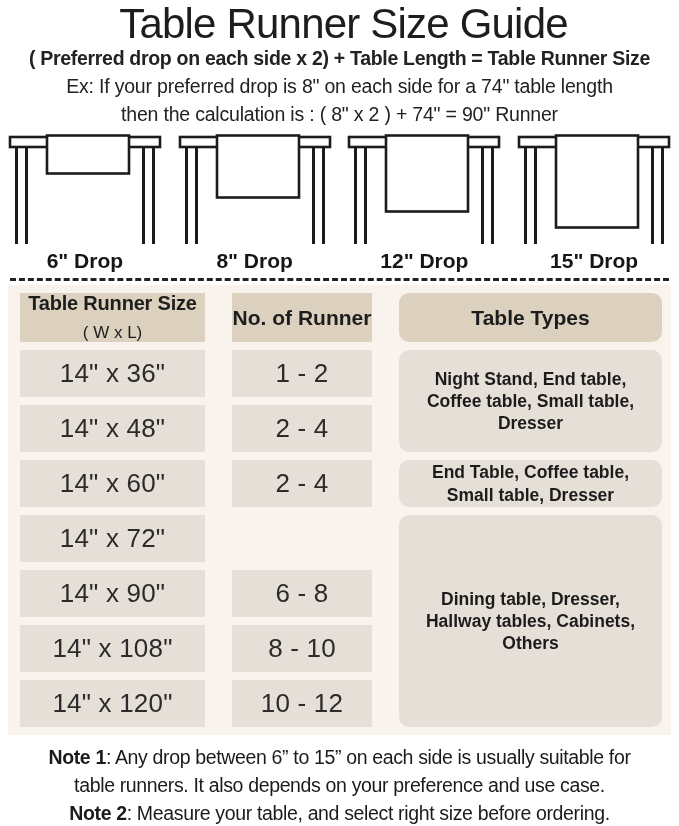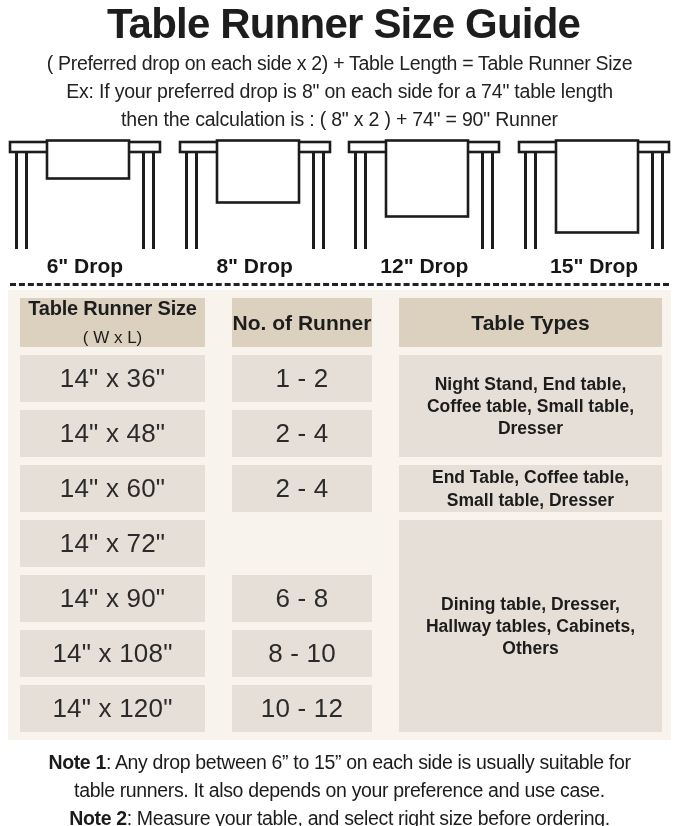--- a/index.html
+++ b/index.html
@@ -4,26 +4,26 @@
 <style>
   * { margin: 0; padding: 0; box-sizing: border-box; }
   html, body { background: #ffffff; }
   body {
     width: 679px; height: 826px;
     font-family: "Liberation Sans", sans-serif;
     color: var(--ink, #1d1d1d);
     overflow: hidden;
   }
   .page-title {
-    text-align: center; font-size: 42px; font-weight: 700;
+    text-align: center; font-size: 42px; font-weight: 400;
     letter-spacing: -0.8px; padding-top: 1px; line-height: 1.1; padding-left: 8px;
   }
   .formula-line {
     text-align: center; font-size: 19.5px; letter-spacing: -0.3px;
-    white-space: nowrap; margin-top: 5px; color: #222;
+    white-space: nowrap; color: #222; font-weight: bold;
   }
   .example-line { 
     text-align: center; font-size: 19.5px; letter-spacing: -0.2px;
     margin-top: 5px; color: #222; white-space: nowrap;
   }
   .diagrams-row { display: flex; margin-top: 8px; }
   .diagram-slot { width: 25%; display: flex; flex-direction: column; align-items: center; }
   .diagram-slot svg { display: block; }
   .drop-label { font-weight: 700; font-size: 21px; margin-top: 2px; color: #161616; }
   .divider {
@@ -51,21 +51,21 @@
     background: var(--cell_bg, #e6dfd8);
     display: flex; align-items: center; justify-content: center;
     font-size: 26px; color: #2b2b2b; letter-spacing: 0.2px;
   }
   .types-cell {
     background: var(--cell_bg, #e6dfd8);
     display: flex; align-items: center; justify-content: center;
     text-align: center; font-weight: 700; font-size: 17.5px;
     line-height: 1.28; padding: 16px 18px; color: #1c1c1c;
   }
-  .c1 { grid-column: 1; } .c2 { grid-column: 2; } .c3 { grid-column: 3; }
+  .c1 { grid-column: 1; } .c2 { grid-column: 2; } .c3 { grid-column: 3; border-radius: 10px; }
   .hr1 { grid-row: 1; }
   .r1 { grid-row: 2; } .r2 { grid-row: 3; } .r3 { grid-row: 4; } .r4 { grid-row: 5; }
   .r5 { grid-row: 6; } .r6 { grid-row: 7; } .r7 { grid-row: 8; }
   .g1 { grid-row: 2 / span 2; }
   .g2 { grid-row: 4; }
   .g3 { grid-row: 5 / span 4; }
   .notes {
     margin-top: 9px; text-align: center;
     font-size: 19.5px; letter-spacing: -0.35px; line-height: 1.42; color: #1b1b1b;
   }

